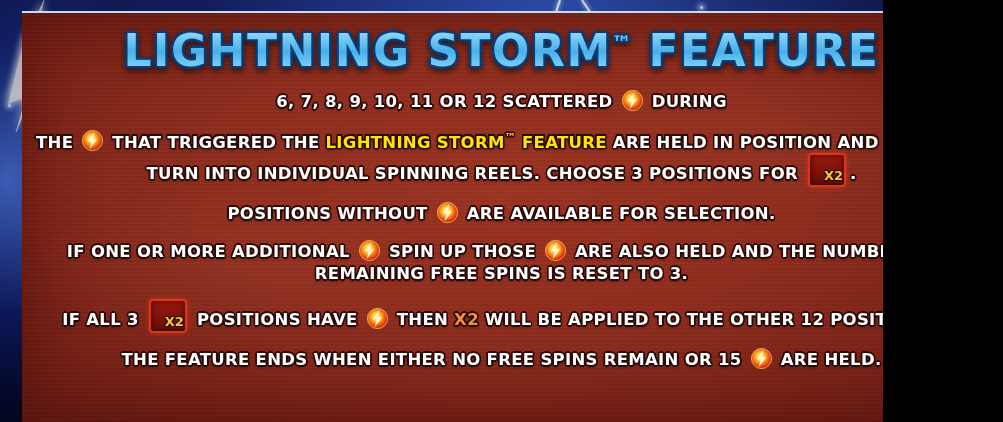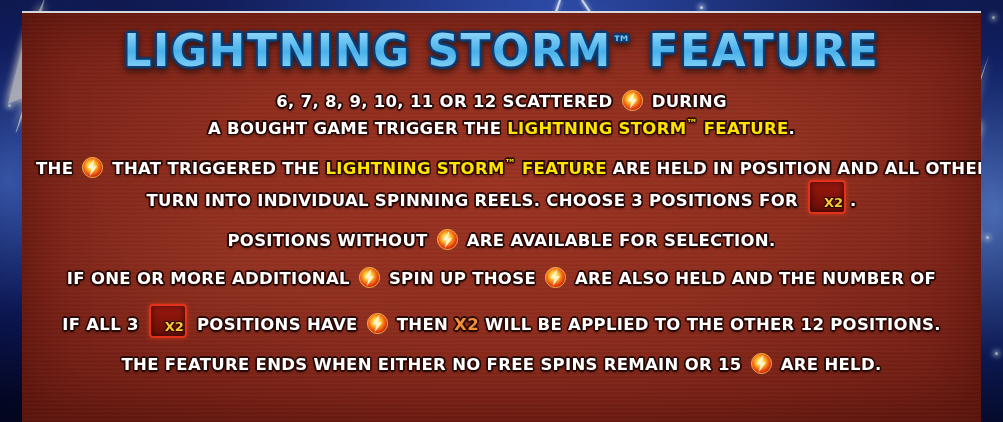--- a/index.html
+++ b/index.html
@@ -9,21 +9,21 @@
   }
   body {
     width: 1003px;
     height: 422px;
     overflow: hidden;
     font-family: "Liberation Sans", sans-serif;
   }
 
   #screen {
     position: relative;
-    width: 1003px;
+    width: 883px;
     height: 422px;
     overflow: hidden;
     background: #0a1152;
   }
 
   
   .bg-storm {
     position: absolute;
     inset: 0;
     background:
@@ -244,21 +244,20 @@
                     <stop offset="62%" stop-color="#f36a12"></stop>
                     <stop offset="88%" stop-color="#d2270a"></stop>
                     <stop offset="100%" stop-color="#8c1405"></stop>
                   </radialGradient>
                 </defs>
                 <circle cx="20" cy="20" r="17.5" fill="url(#sg0)"></circle>
                 <circle cx="20" cy="20" r="17.5" fill="none" stroke="#ffcf5a" stroke-width="1.6" opacity=".85"></circle>
                 <path d="M23 6 L12 21 L19 21 L16 34 L28 18 L21 18 Z" fill="#fff4d0" opacity=".96"></path>
                 <path d="M23 6 L12 21 L19 21 L16 34" fill="none" stroke="#ffffff" stroke-width=".9" opacity=".8"></path>
               </svg> DURING</p>
-            <p class="para">A BOUGHT GAME TRIGGER THE <span class="hl-yellow">LIGHTNING STORM</span><span class="hl-yellow tm-sm">™</span><span class="hl-yellow"> FEATURE</span>.</p>
           </div>
           <div class="p-block" id="para-2">
             <p class="para">THE <svg class="scatter-icon" viewBox="0 0 40 40">
                 <defs>
                   <radialGradient id="sg1" cx="45%" cy="42%" r="62%">
                     <stop offset="0%" stop-color="#fff6c8"></stop>
                     <stop offset="30%" stop-color="#ffd23a"></stop>
                     <stop offset="62%" stop-color="#f36a12"></stop>
                     <stop offset="88%" stop-color="#d2270a"></stop>
                     <stop offset="100%" stop-color="#8c1405"></stop>
@@ -311,20 +310,21 @@
                     <stop offset="62%" stop-color="#f36a12"></stop>
                     <stop offset="88%" stop-color="#d2270a"></stop>
                     <stop offset="100%" stop-color="#8c1405"></stop>
                   </radialGradient>
                 </defs>
                 <circle cx="20" cy="20" r="17.5" fill="url(#sg4)"></circle>
                 <circle cx="20" cy="20" r="17.5" fill="none" stroke="#ffcf5a" stroke-width="1.6" opacity=".85"></circle>
                 <path d="M23 6 L12 21 L19 21 L16 34 L28 18 L21 18 Z" fill="#fff4d0" opacity=".96"></path>
                 <path d="M23 6 L12 21 L19 21 L16 34" fill="none" stroke="#ffffff" stroke-width=".9" opacity=".8"></path>
               </svg> ARE ALSO HELD AND THE NUMBER OF</p>
+            <p class="para">REMAINING FREE SPINS IS RESET TO 3.</p>
           </div>
           <div class="p-block" id="para-6">
             <p class="para">IF ALL 3 <span class="x2-tile"><span class="x2-label">x2</span></span> POSITIONS HAVE <svg class="scatter-icon" viewBox="0 0 40 40">
                 <defs>
                   <radialGradient id="sg5" cx="45%" cy="42%" r="62%">
                     <stop offset="0%" stop-color="#fff6c8"></stop>
                     <stop offset="30%" stop-color="#ffd23a"></stop>
                     <stop offset="62%" stop-color="#f36a12"></stop>
                     <stop offset="88%" stop-color="#d2270a"></stop>
                     <stop offset="100%" stop-color="#8c1405"></stop>

